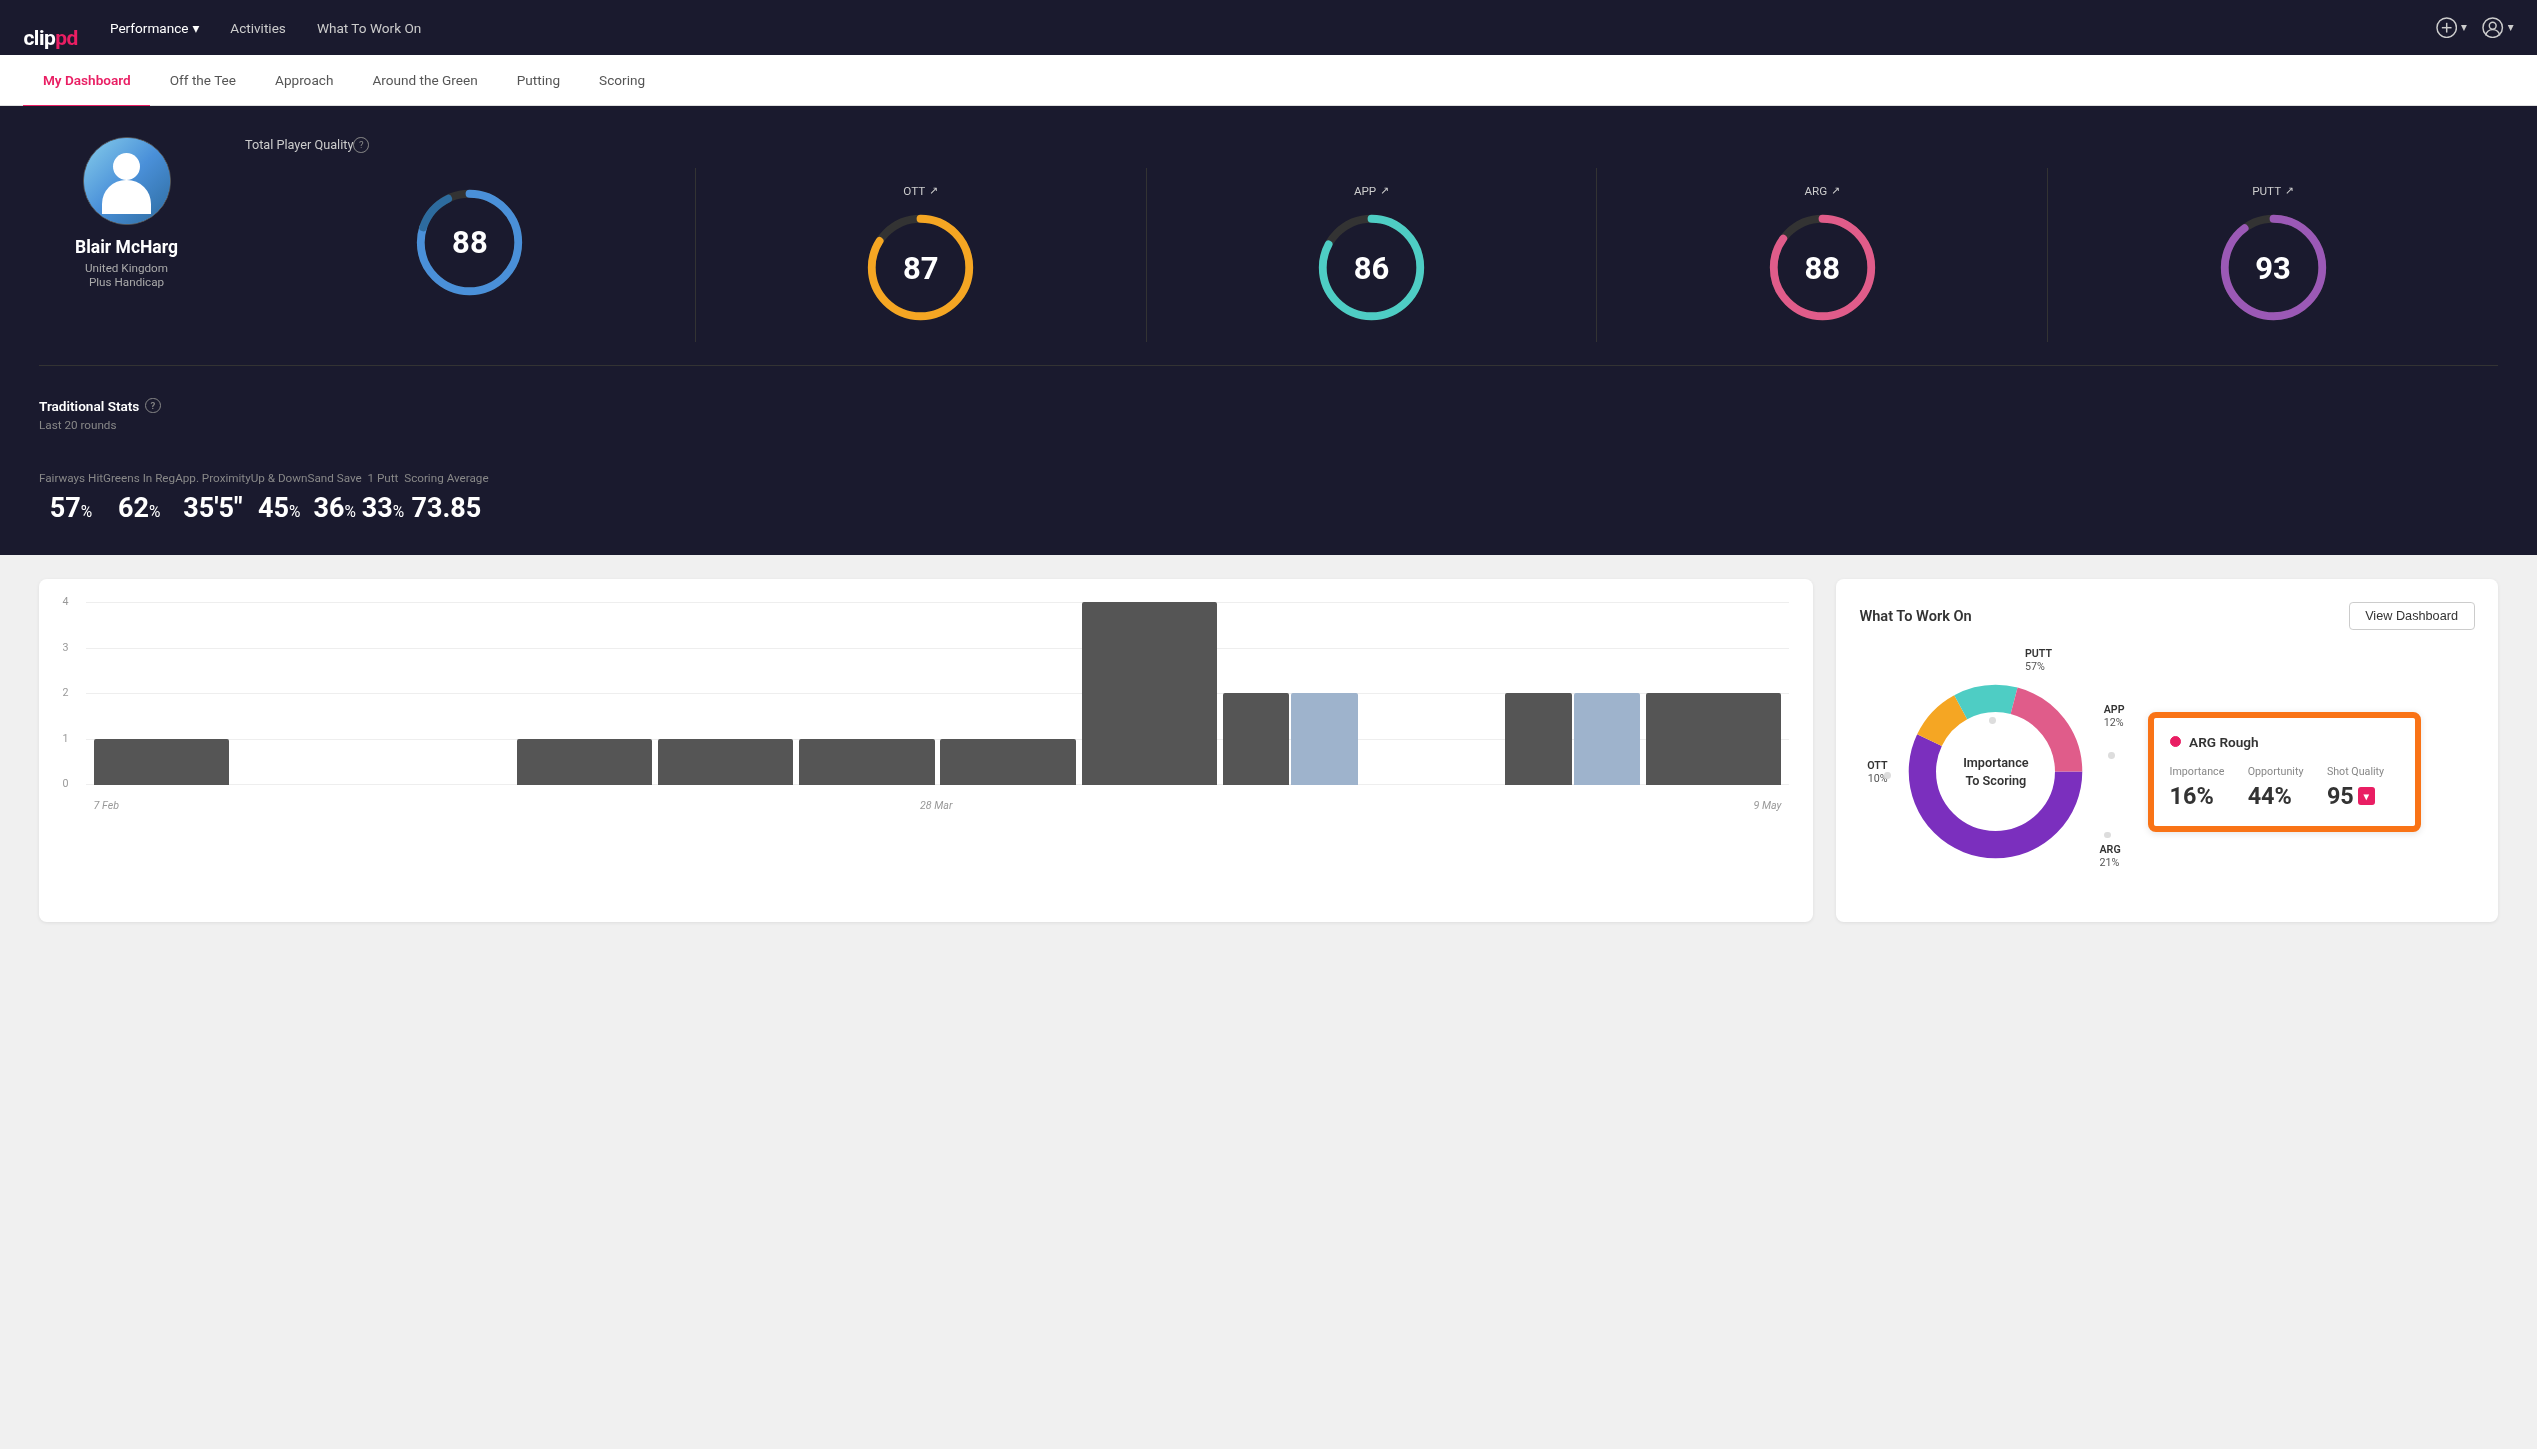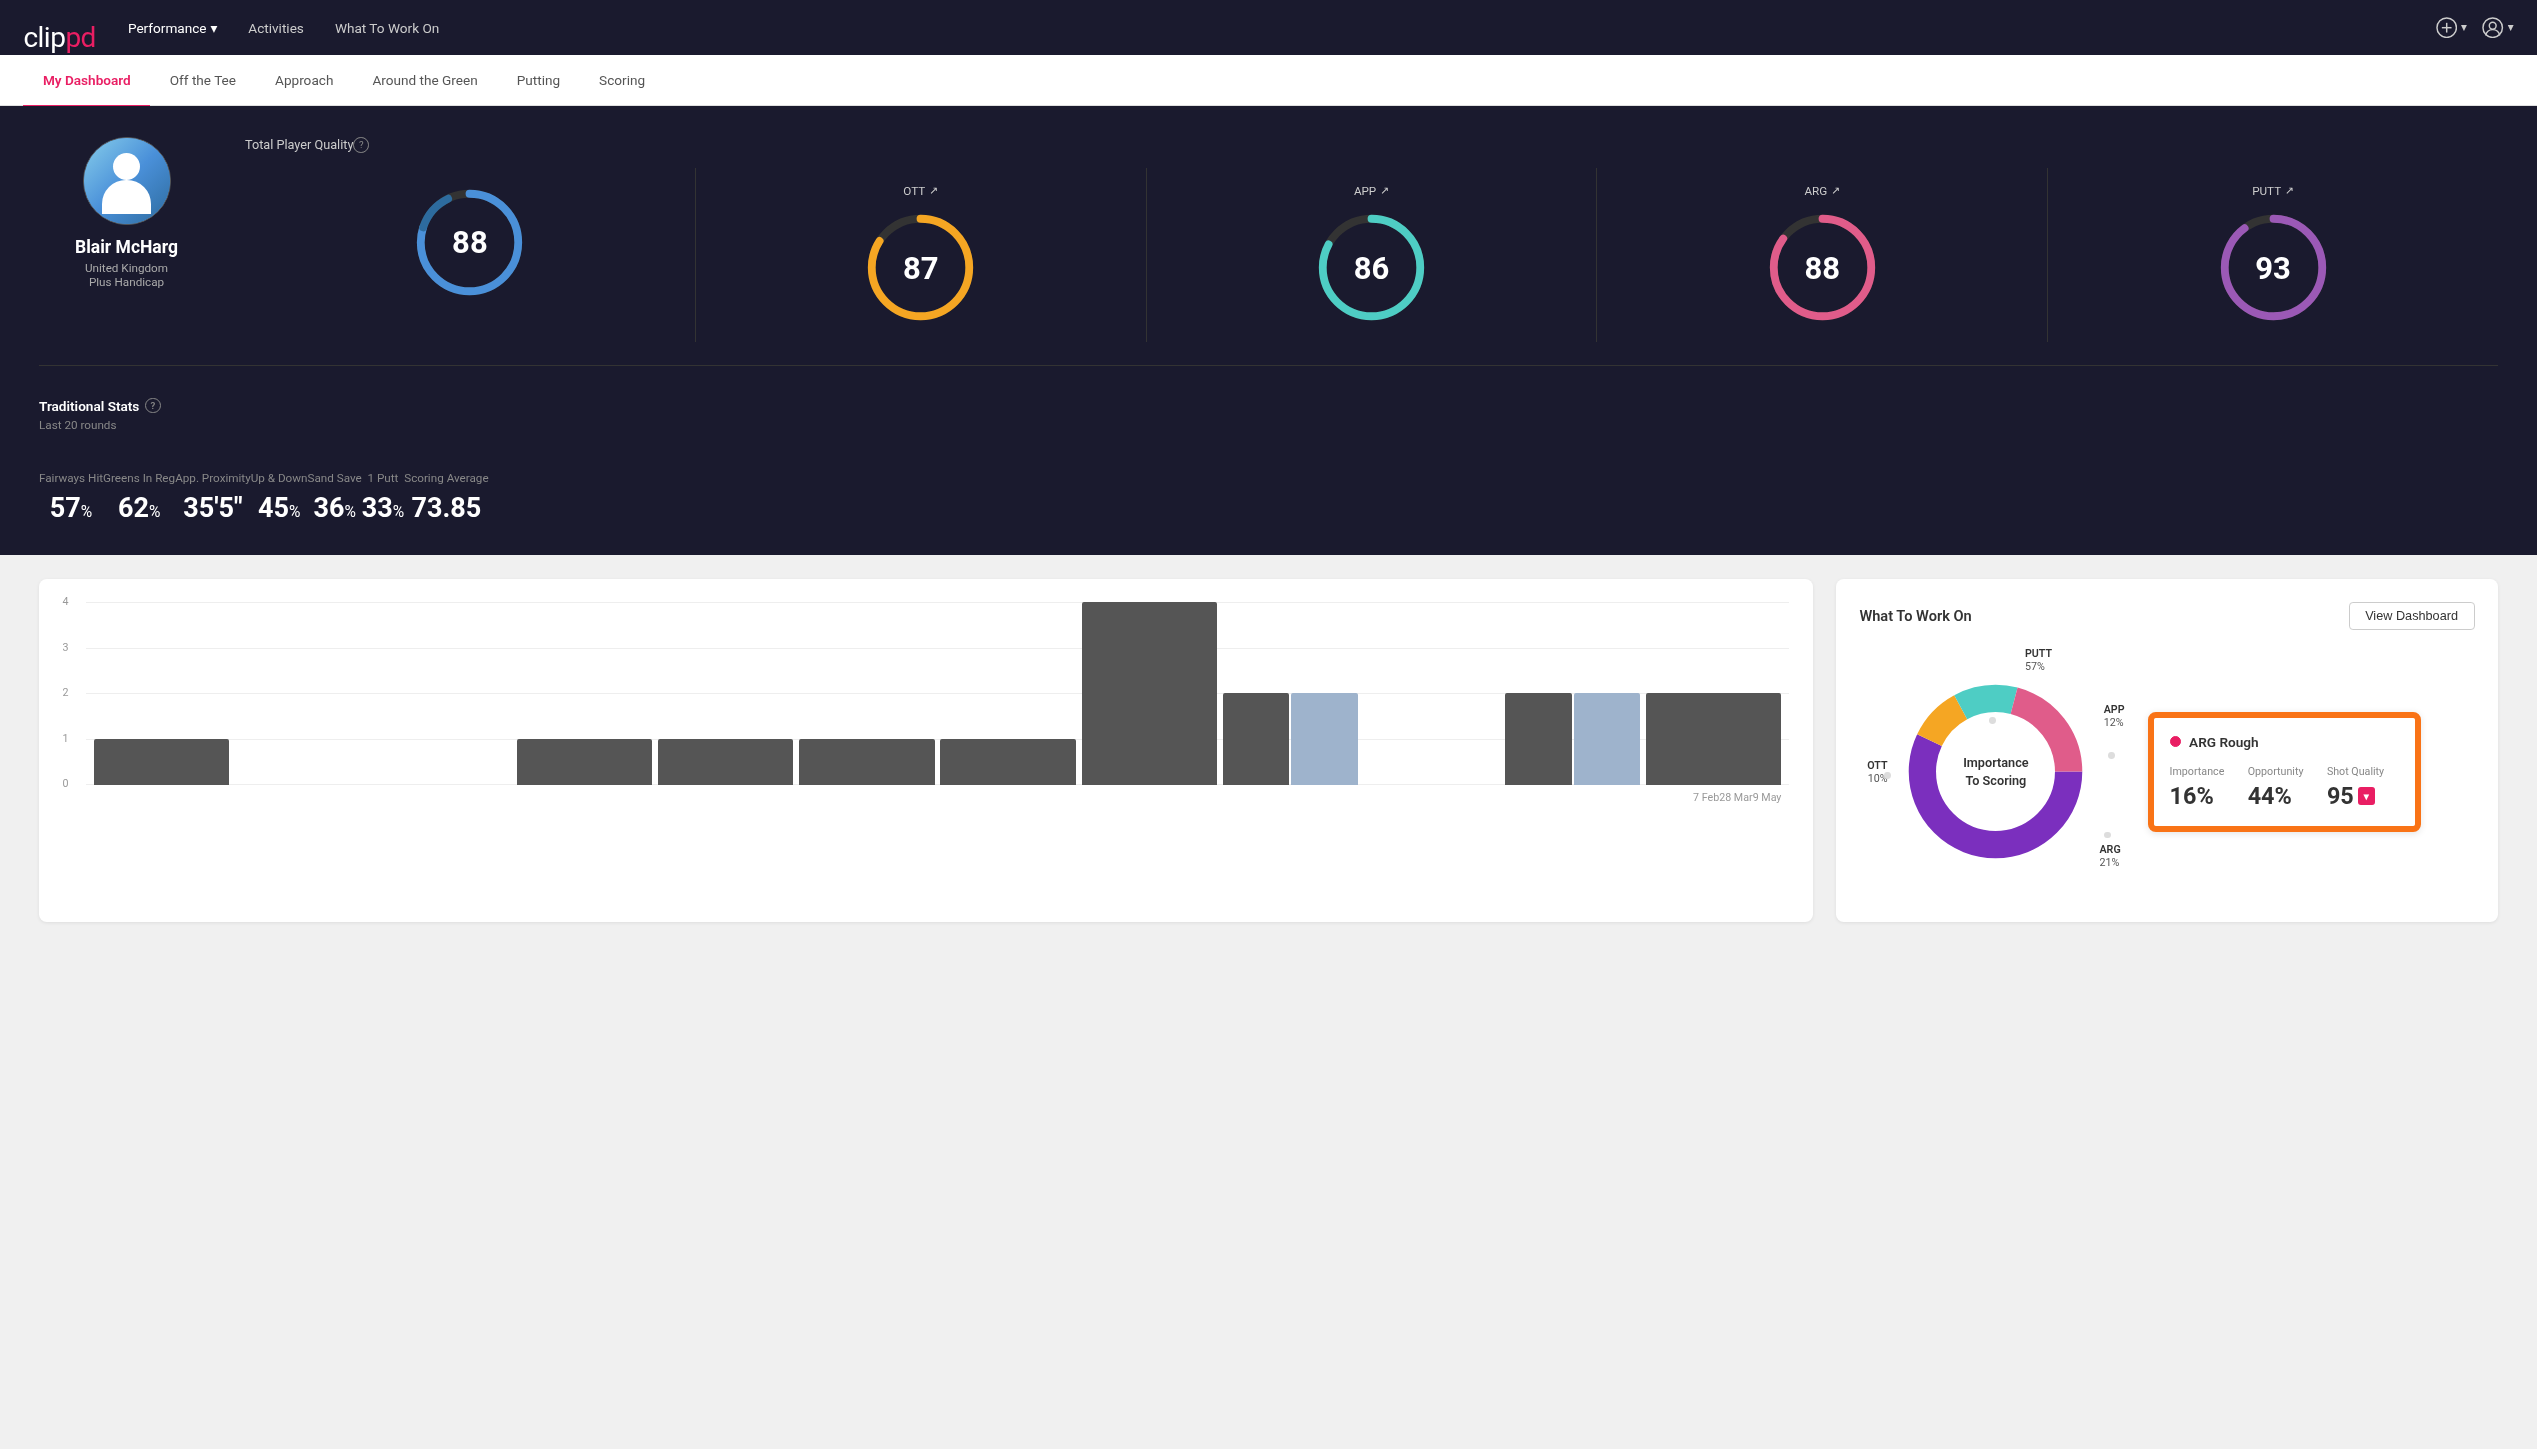--- a/index.html
+++ b/index.html
@@ -9,22 +9,22 @@
     .top-nav {
       background: #1a1a2e;
       display: flex;
       align-items: center;
       padding: 0 23.4px;
       height: 55px;
       justify-content: space-between;
     }
     .logo {
       color: #e91e63;
-      font-weight: 400;
-      font-size: 28px;
+      font-weight: 700;
+      font-size: 21px;
       letter-spacing: -0.5px;
       margin-top: 20px;
     }
     .logo span { color: #fff; }
     .nav-links { display: flex; align-items: center; gap: 31px; margin-left: 32px; }
     .nav-link {
       color: #ccc;
       font-size: 13.6px;
       cursor: pointer;
       text-decoration: none;
@@ -260,26 +260,27 @@
     .bar-group { display: flex; gap: 1.9px; align-items: flex-end; flex: 1; }
     .bar {
       flex: 1;
       border-radius: 1.9px 1.9px 0 0;
       min-height: 1.9px;
     }
     .bar.on-course { background: #555; }
     .bar.off-course { background: #9eb3cc; }
     .x-labels {
       position: absolute;
-      bottom: 12px;
+      bottom: 4px;
       left: 23.4px;
       right: 0;
       display: flex;
-      justify-content: flex-end;
+      justify-content: space-between;
       padding: 0 7.8px;
+      font-style: italic;
     }
     .x-label { font-size: 10.7px; color: #999; }
 
     
     .work-on-card { width: 662px; }
     .view-dashboard-btn {
       border: 1px solid #ccc;
       background: #fff;
       padding: 5.8px 15.6px;
       border-radius: 3.9px;

